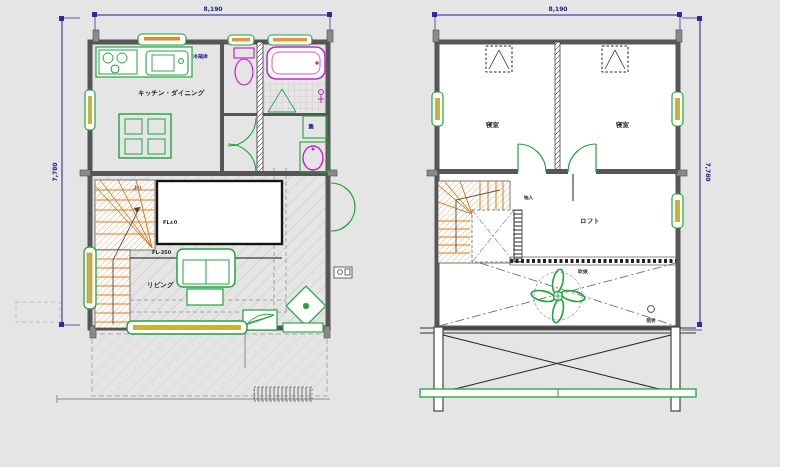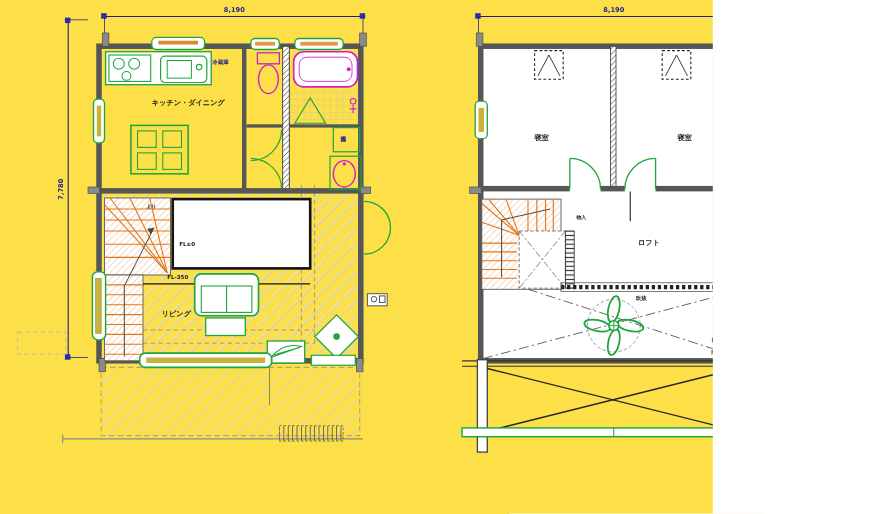--- a/index.html
+++ b/index.html
@@ -1,16 +1,16 @@
 <!DOCTYPE html>
 <html><head>
 <meta charset="utf-8">
 <style>
   html,body{margin:0;padding:0;background:#ffffff;}
-  .stage{position:relative;width:648px;height:467px;background:#fde047;overflow:hidden;}
+  .stage{position:relative;width:780px;height:467px;background:#e5e5e5;overflow:hidden;}
   text{font-family:"DejaVu Sans","Liberation Sans",sans-serif;}
   .room-lbl{font-size:6.5px;font-weight:bold;fill:#1a1a1a;}
   .small-lbl{font-size:5px;font-weight:bold;fill:#1a1a1a;}
   .tiny-lbl{font-size:4.5px;font-weight:bold;fill:#1a1a1a;}
   .blue-lbl{font-size:5px;font-weight:bold;fill:#1c1c8a;}
   .dim-lbl{font-size:6px;font-weight:bold;fill:#1c1c8a;}
   .vtext{writing-mode:tb;glyph-orientation-vertical:0;}
 </style>
 </head>
 <body>

